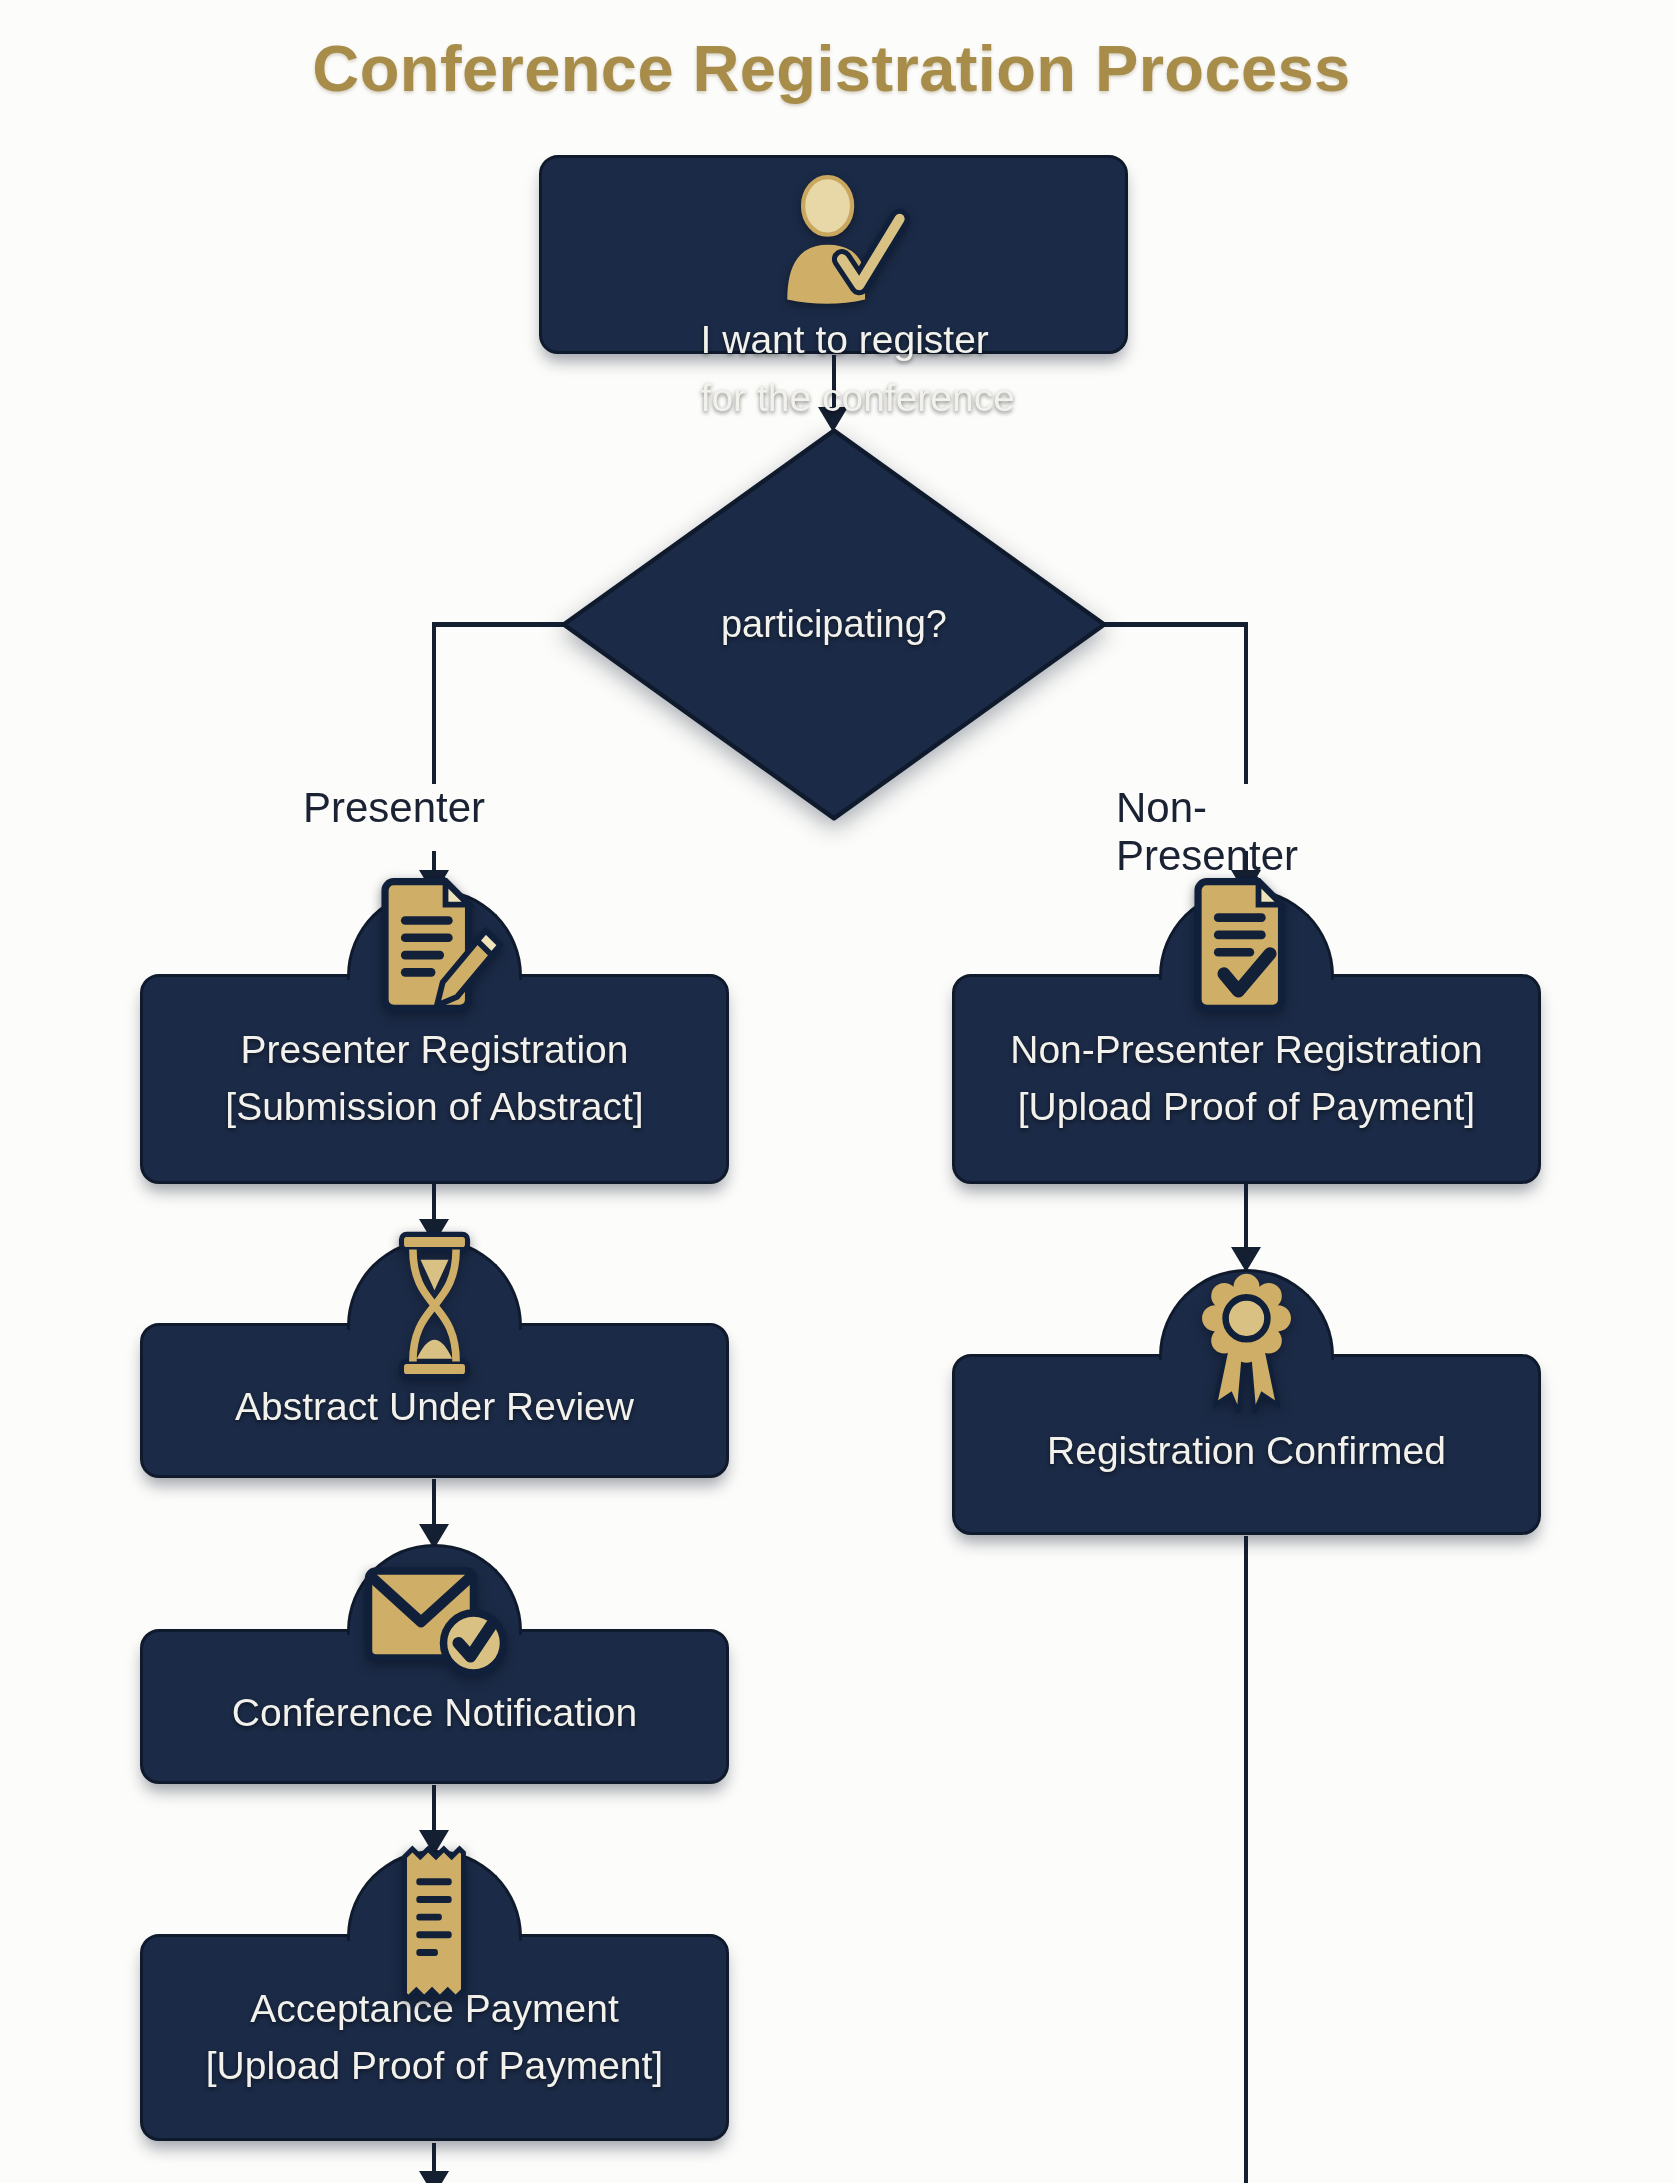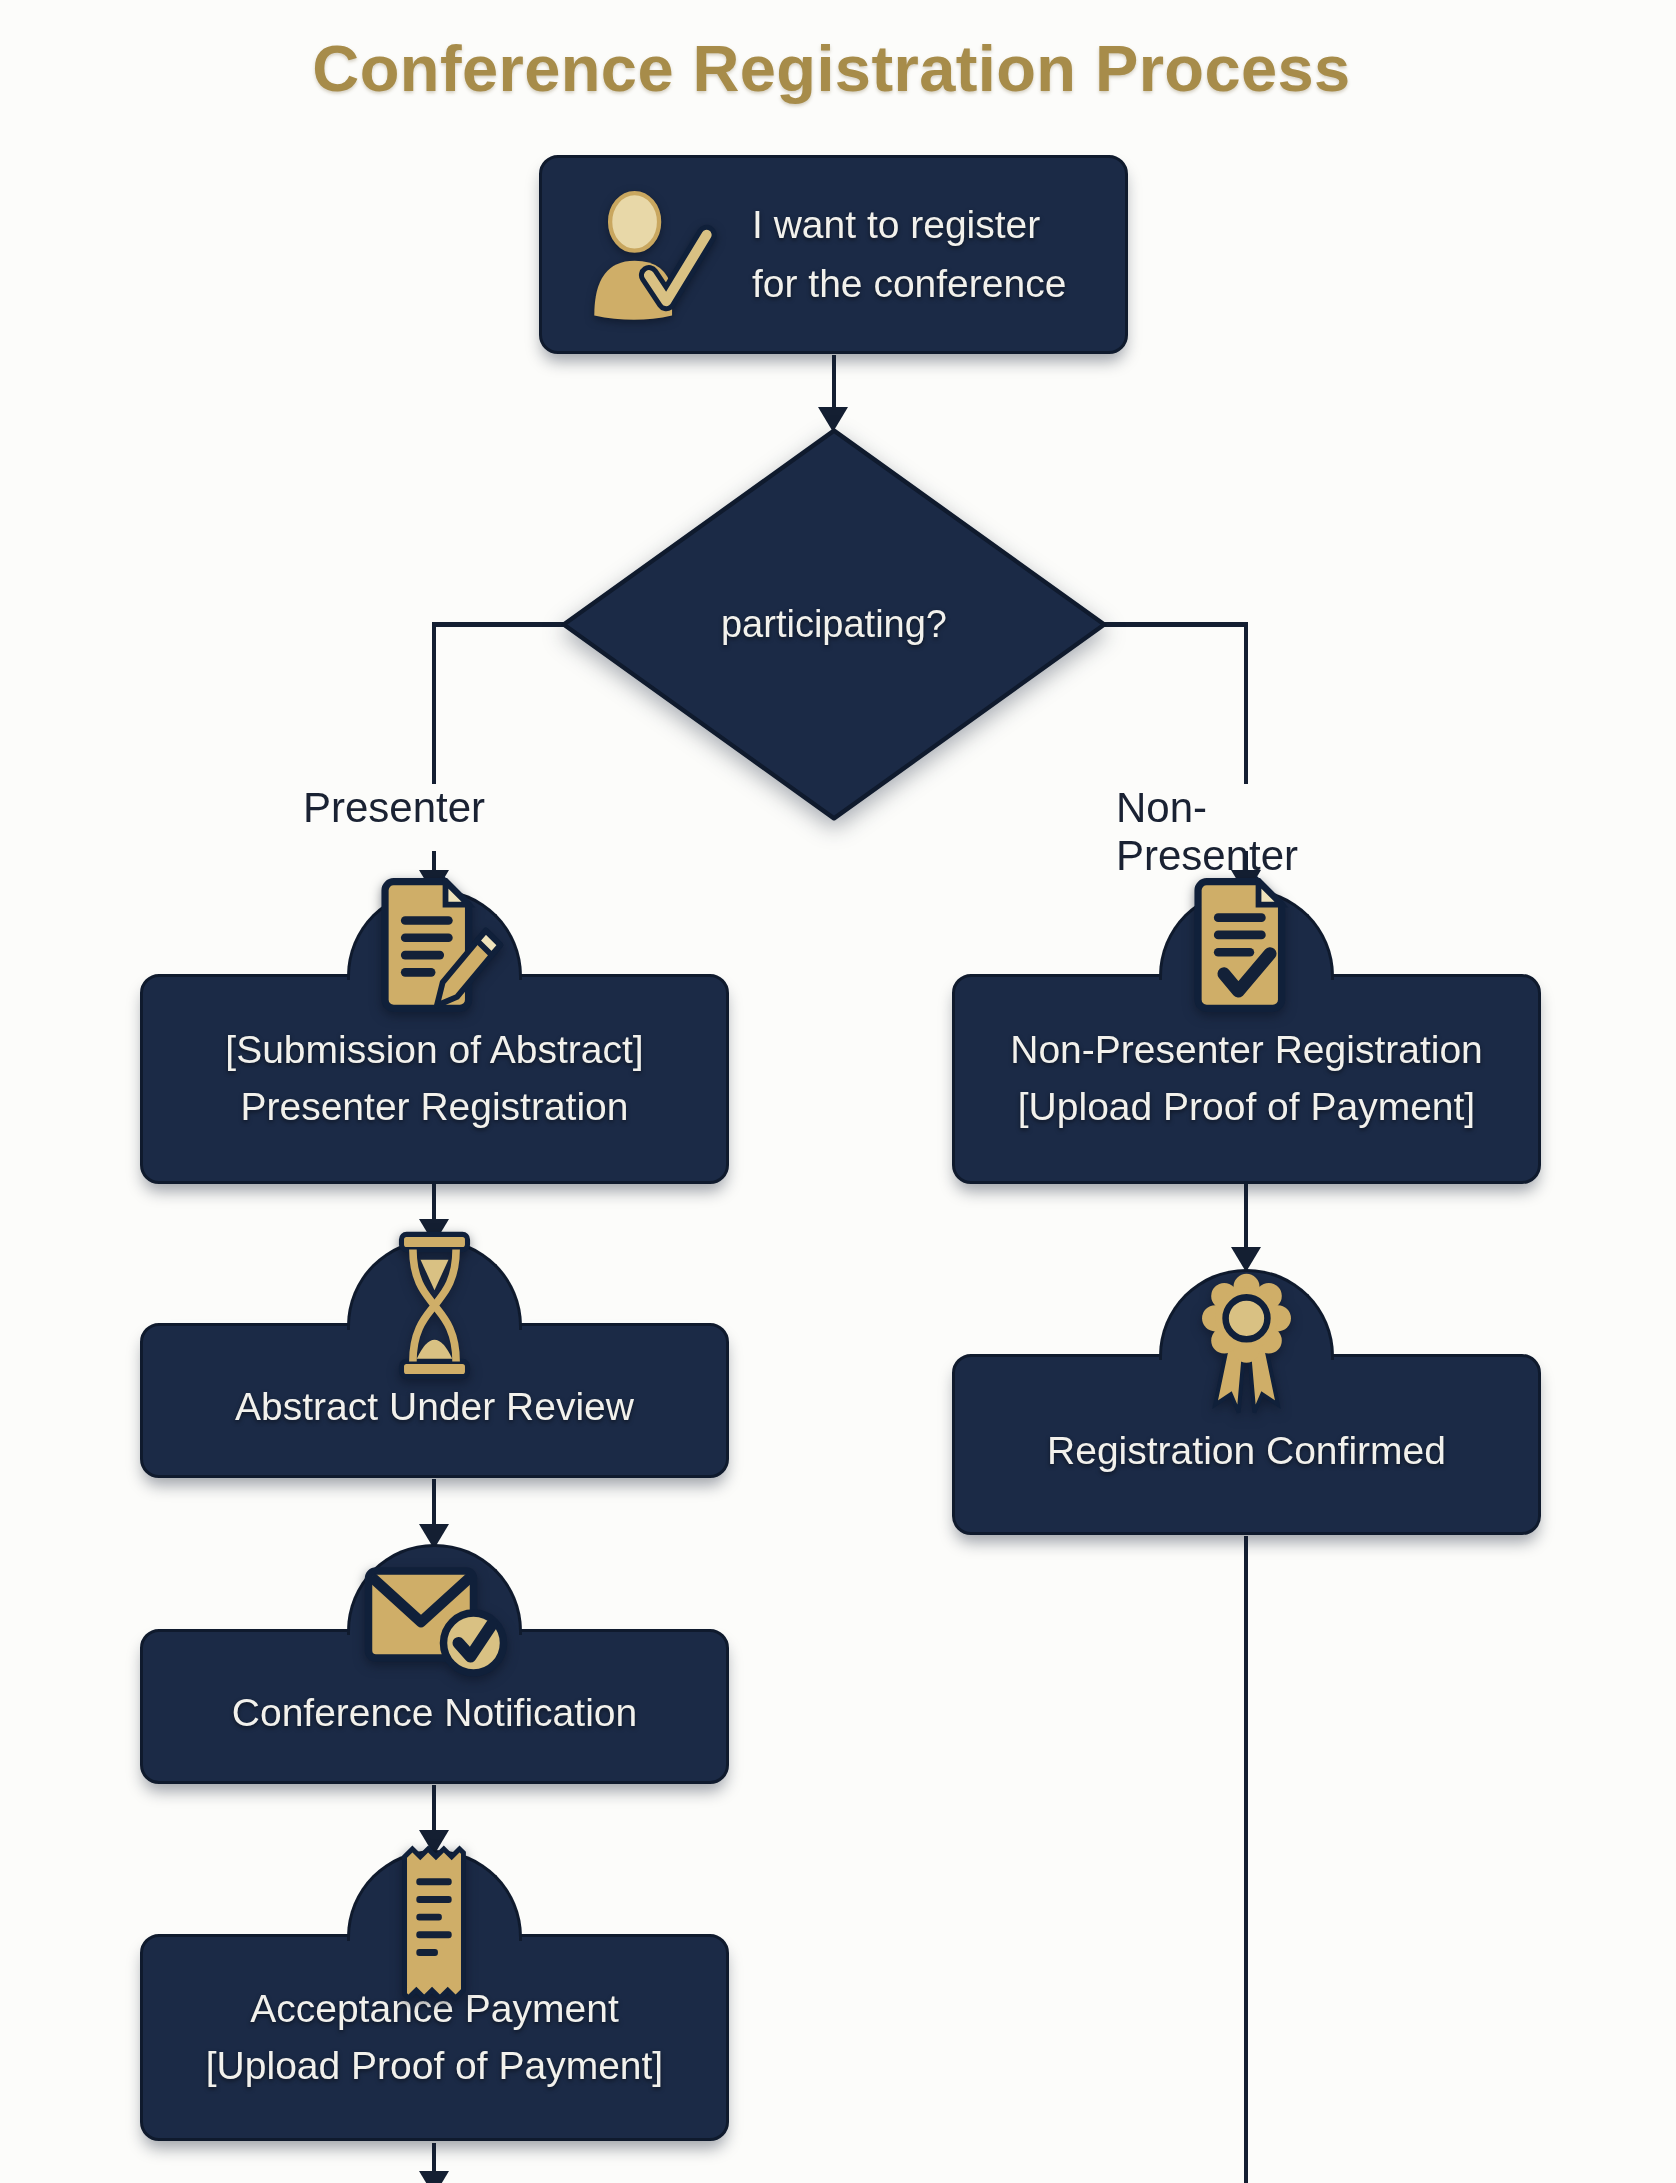--- a/index.html
+++ b/index.html
@@ -33,21 +33,21 @@
   .nodebox {
     position: absolute; box-sizing: border-box; z-index: 3;
     background: #1b2a46; border: 3.5px solid #0f1a2d; border-radius: 19px;
     display: flex; flex-direction: column; align-items: center; justify-content: center;
     color: #f2f1ec; font-size: 39px; line-height: 1.45; text-align: center;
     text-shadow: 0 1.7px 4.4px rgba(0,0,0,0.5);
     box-shadow: 0 10.5px 15.7px -3.5px rgba(15,25,45,0.4);
     padding: 8.7px 17.5px;
   }
   .start-box {
-    flex-direction: row; justify-content: flex-start; text-align: left;
+    flex-direction: column; justify-content: flex-start; text-align: left;
     padding-left: 35px;
   }
   .start-text { margin-left: 31px; line-height: 1.5; }
   .icon { position: absolute; z-index: 5; filter: drop-shadow(0 4.4px 5.2px rgba(8,14,28,0.5)); }
   .start-icon { position: static; flex: 0 0 auto; filter: drop-shadow(0 3.5px 4.4px rgba(8,14,28,0.55)); }
   .diamond-wrap { position: absolute; left: 561px; top: 428px; width: 546px; height: 393px; z-index: 3; }
   .diamond-wrap svg { filter: drop-shadow(0 8.7px 11.4px rgba(15,25,45,0.35)); }
   .dtext {
     position: absolute; left: 0; top: 0; width: 100%; height: 100%;
     display: flex; flex-direction: column; align-items: center; justify-content: center;
@@ -127,22 +127,22 @@
       <rect x="27" y="42" width="36" height="6" rx="3"></rect>
       <rect x="27" y="54" width="30" height="6" rx="3"></rect>
       <rect x="27" y="66" width="24" height="6" rx="3"></rect>
     </g>
     <g stroke="#10203a" stroke-width="4" stroke-linejoin="round">
       <path d="M86 40 L96 50 L66 86 L52 92 L56 76 Z" fill="#cfae68"></path>
       <path d="M86 40 L96 50 L90 57 L80 47 Z" fill="#efe3bb"></path>
     </g>
   </svg>
   <div class="nodebox" style="left:140px;top:974px;width:589px;height:210px">
+    <div>Presenter Registration</div>
     <div>[Submission of Abstract]</div>
-    <div>Presenter Registration</div>
   </div>
 
   <div class="bump" style="left:347px;top:1239px"></div>
   <svg class="icon" style="left:371px;top:1229px" width="127" height="153" viewBox="0 0 100 120">
     <rect x="24" y="4" width="52" height="12" rx="4" fill="#cfae68" stroke="#10203a" stroke-width="4"></rect>
     <rect x="24" y="104" width="52" height="12" rx="4" fill="#cfae68" stroke="#10203a" stroke-width="4"></rect>
     <path d="M33 16 C33 42 44 52 50 60 C56 68 67 78 67 104" fill="none" stroke="#cfae68" stroke-width="6"></path>
     <path d="M67 16 C67 42 56 52 50 60 C44 68 33 78 33 104" fill="none" stroke="#cfae68" stroke-width="6"></path>
     <path d="M39 24 H61 L50 48 Z" fill="#d9c183"></path>
     <path d="M36 102 Q50 72 64 102 Z" fill="#d9c183"></path>

